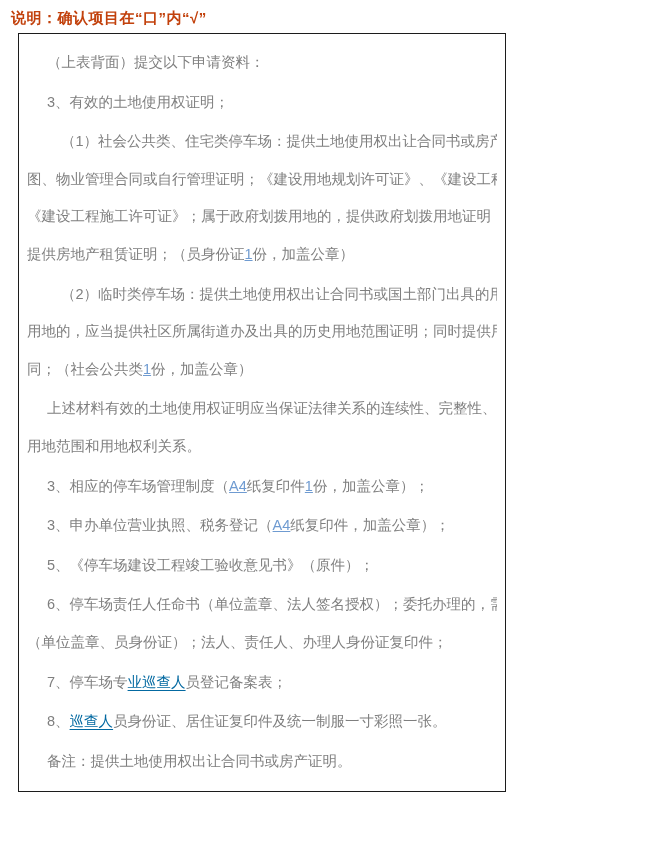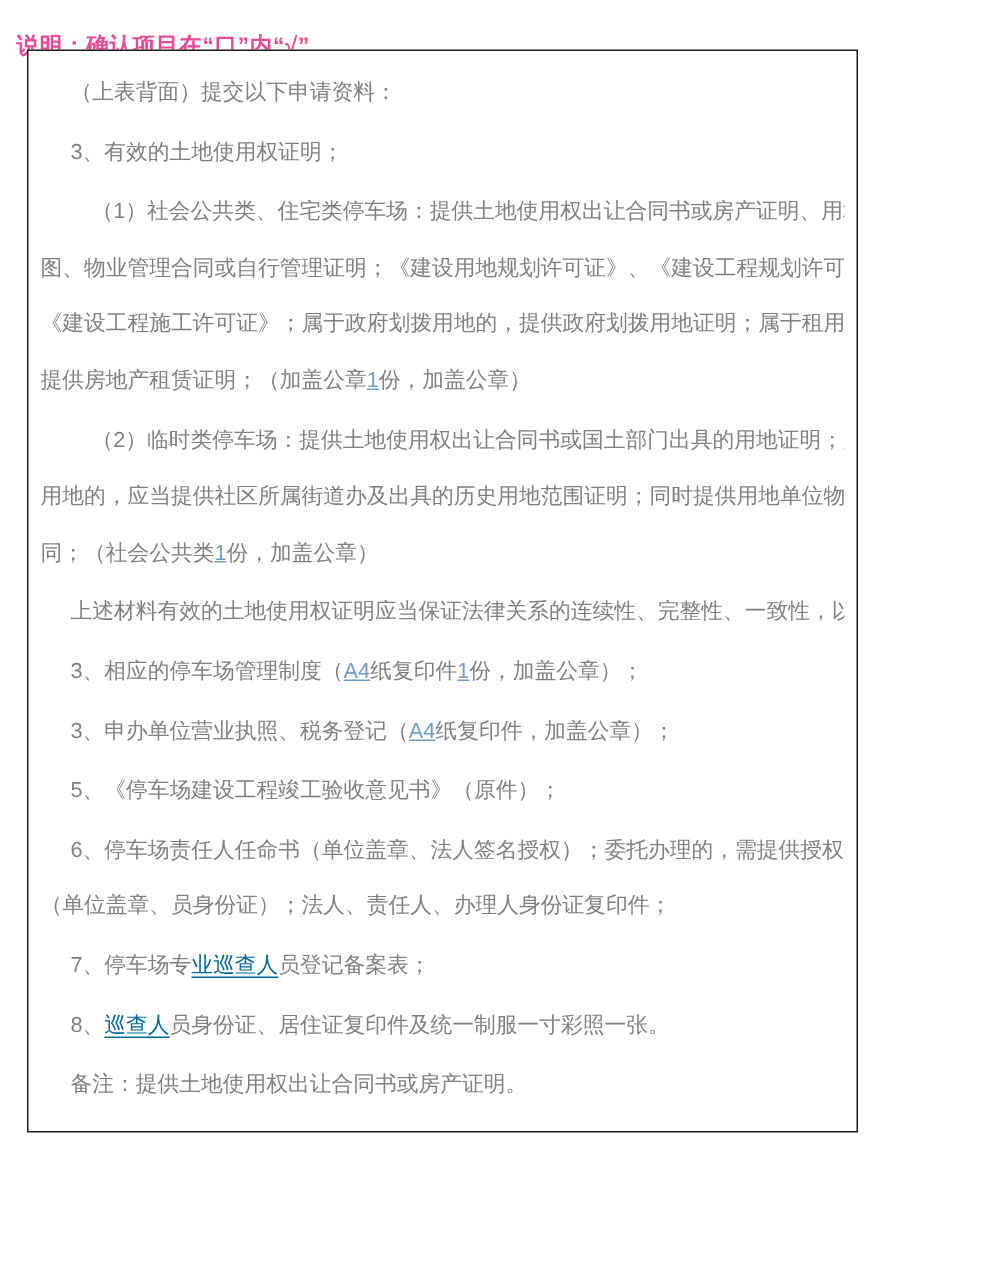--- a/index.html
+++ b/index.html
@@ -11,32 +11,32 @@
   .page {
     position: relative;
     width: 662px;
     height: 847px;
     background: #ffffff;
     overflow: hidden;
   }
   .page-heading {
     position: absolute;
     left: 11px;
-    top: 21px;
+    top: 9px;
     font-size: 15px;
     font-weight: bold;
-    color: #ec4899;
+    color: #c2410c;
     letter-spacing: 0.5px;
     white-space: nowrap;
   }
   .doc-box {
     position: absolute;
     left: 18px;
     top: 33px;
-    width: 554px;
+    width: 488px;
     box-sizing: border-box;
     border: 1.5px solid #1c1c1c;
     background: #ffffff;
     padding: 8px 8px 11px 8px;
     overflow: hidden;
   }
   .line {
     font-size: 14.5px;
     line-height: 37.6px;
     height: 37.6px;
@@ -65,25 +65,26 @@
 <div class="page">
   <div class="page-heading">说明：确认项目在“口”内“√”</div>
 
   <div class="doc-box">
     <div id="lines">
         <div class="line ind-item np"><span class="seg-p">（上表背面）提交以下申请资料：</span></div>
         <div class="line ind-item np"><span class="seg-p">3、有效的土地使用权证明；</span></div>
         <div class="line ind-sub np"><span class="seg-p">（1）社会公共类、住宅类停车场：提供土地使用权出让合同书或房产证明、用地红线</span></div>
         <div class="line ind-0"><span class="seg-p">图、物业管理合同或自行管理证明；《建设用地规划许可证》、《建设工程规划许可证》、</span></div>
         <div class="line ind-0"><span class="seg-p">《建设工程施工许可证》；属于政府划拨用地的，提供政府划拨用地证明；属于租用场地的，</span></div>
-        <div class="line ind-0"><span class="seg-p">提供房地产租赁证明；（加盖公章</span><span class="seg-b">1</span><span class="seg-p">份，加盖公章）</span></div>
+        <div class="line ind-0"><span class="seg-p">提供房地产租赁证明；（员身份证</span><span class="seg-b">1</span><span class="seg-p">份，加盖公章）</span></div>
         <div class="line ind-sub np"><span class="seg-p">（2）临时类停车场：提供土地使用权出让合同书或国土部门出具的用地证明；属于集体</span></div>
         <div class="line ind-0"><span class="seg-p">用地的，应当提供社区所属街道办及出具的历史用地范围证明；同时提供用地单位物业管理合</span></div>
         <div class="line ind-0"><span class="seg-p">同；（社会公共类</span><span class="seg-b">1</span><span class="seg-p">份，加盖公章）</span></div>
         <div class="line ind-item np"><span class="seg-p">上述材料有效的土地使用权证明应当保证法律关系的连续性、完整性、一致性，以此确定</span></div>
+        <div class="line ind-0"><span class="seg-p">用地范围和用地权利关系。</span></div>
         <div class="line ind-item np"><span class="seg-p">3、相应的停车场管理制度（</span><span class="seg-b">A4</span><span class="seg-p">纸复印件</span><span class="seg-b">1</span><span class="seg-p">份，加盖公章）；</span></div>
         <div class="line ind-item np"><span class="seg-p">3、申办单位营业执照、税务登记（</span><span class="seg-b">A4</span><span class="seg-p">纸复印件，加盖公章）；</span></div>
         <div class="line ind-item np"><span class="seg-p">5、《停车场建设工程竣工验收意见书》（原件）；</span></div>
         <div class="line ind-item np"><span class="seg-p">6、停车场责任人任命书（单位盖章、法人签名授权）；委托办理的，需提供授权委托书</span></div>
         <div class="line ind-0"><span class="seg-p">（单位盖章、员身份证）；法人、责任人、办理人身份证复印件；</span></div>
         <div class="line ind-item np"><span class="seg-p">7、停车场专</span><span class="seg-u">业巡查人</span><span class="seg-p">员登记备案表；</span></div>
         <div class="line ind-item np"><span class="seg-p">8、</span><span class="seg-u">巡查人</span><span class="seg-p">员身份证、居住证复印件及统一制服一寸彩照一张。</span></div>
         <div class="line ind-item np"><span class="seg-p">备注：提供土地使用权出让合同书或房产证明。</span></div>
       </div>
   </div>

